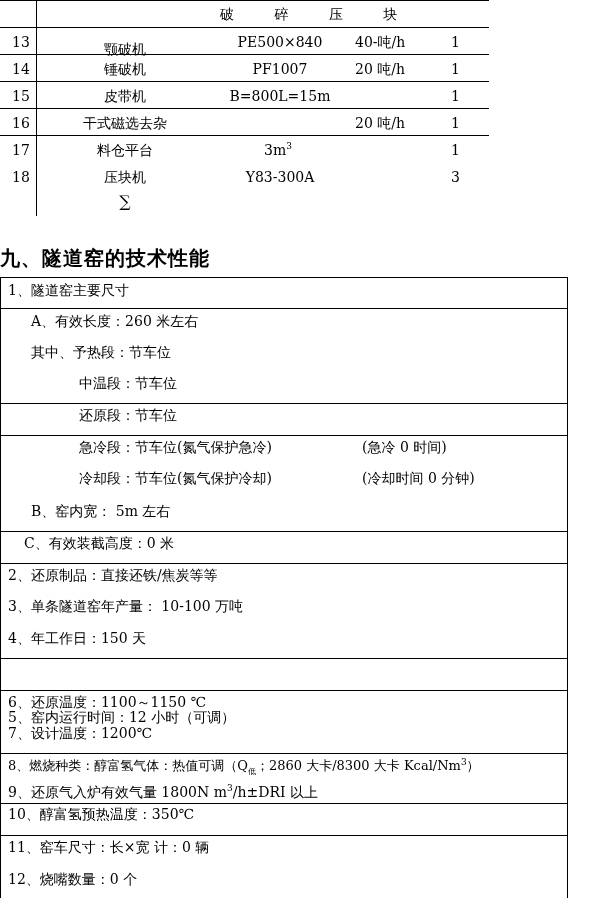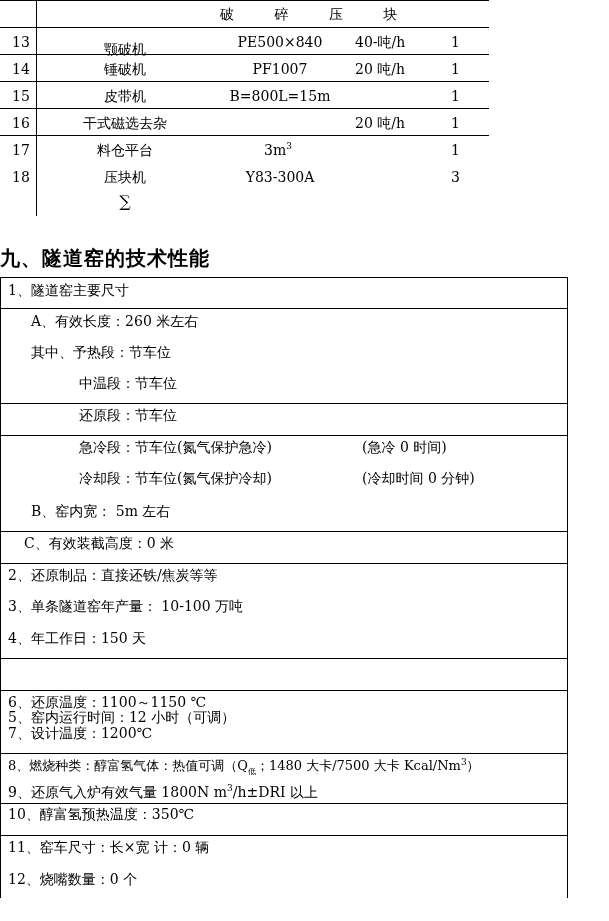--- a/index.html
+++ b/index.html
@@ -110,21 +110,21 @@
   <div class="t2" style="left:362px; top:469px;">(冷却时间 0 分钟)</div>
   <div class="t2" style="left:31px; top:502px;">B、窑内宽：  5m 左右</div>
   <div class="t2" style="left:24px; top:534px;">C、有效装截高度：0 米</div>
   <div class="t2" style="left:8px; top:566px;">2、还原制品：直接还铁/焦炭等等</div>
   <div class="t2" style="left:8px; top:597px;">3、单条隧道窑年产量：  10-100 万吨</div>
   <div class="t2" style="left:8px; top:629px;">4、年工作日：150 天</div>
   <div class="t2" style="left:8px; top:661px;margin-top:47px;">5、窑内运行时间：12 小时（可调）</div>
   <div class="t2" style="left:8px; top:693px;">6、还原温度：1100～1150 ℃</div>
   <div class="t2" style="left:8px; top:724px;">7、设计温度：1200℃</div>
   <div class="t2" style="left:8px; top:757px; font-size:13px;">
-    <span>8、燃烧种类：醇富氢气体：热值可调（Q</span><sub>低</sub><span>；1480 大卡/7500 大卡 Kcal/Nm</span><sup>3</sup><span>）</span>
+    <span>8、燃烧种类：醇富氢气体：热值可调（Q</span><sub>低</sub><span>；2860 大卡/8300 大卡 Kcal/Nm</span><sup>3</sup><span>）</span>
   </div>
   <div class="t2" style="left:8px; top:783px;">
     <span>9、还原气入炉有效气量  1800N m</span><sup>3</sup><span>/h±DRI 以上</span>
   </div>
   <div class="t2" style="left:8px; top:805px;">10、醇富氢预热温度：350℃</div>
   <div class="t2" style="left:8px; top:838px;">11、窑车尺寸：长×宽   计：0 辆</div>
   <div class="t2" style="left:8px; top:870px;">12、烧嘴数量：0 个</div>
 </div>
 
 </body></html>

